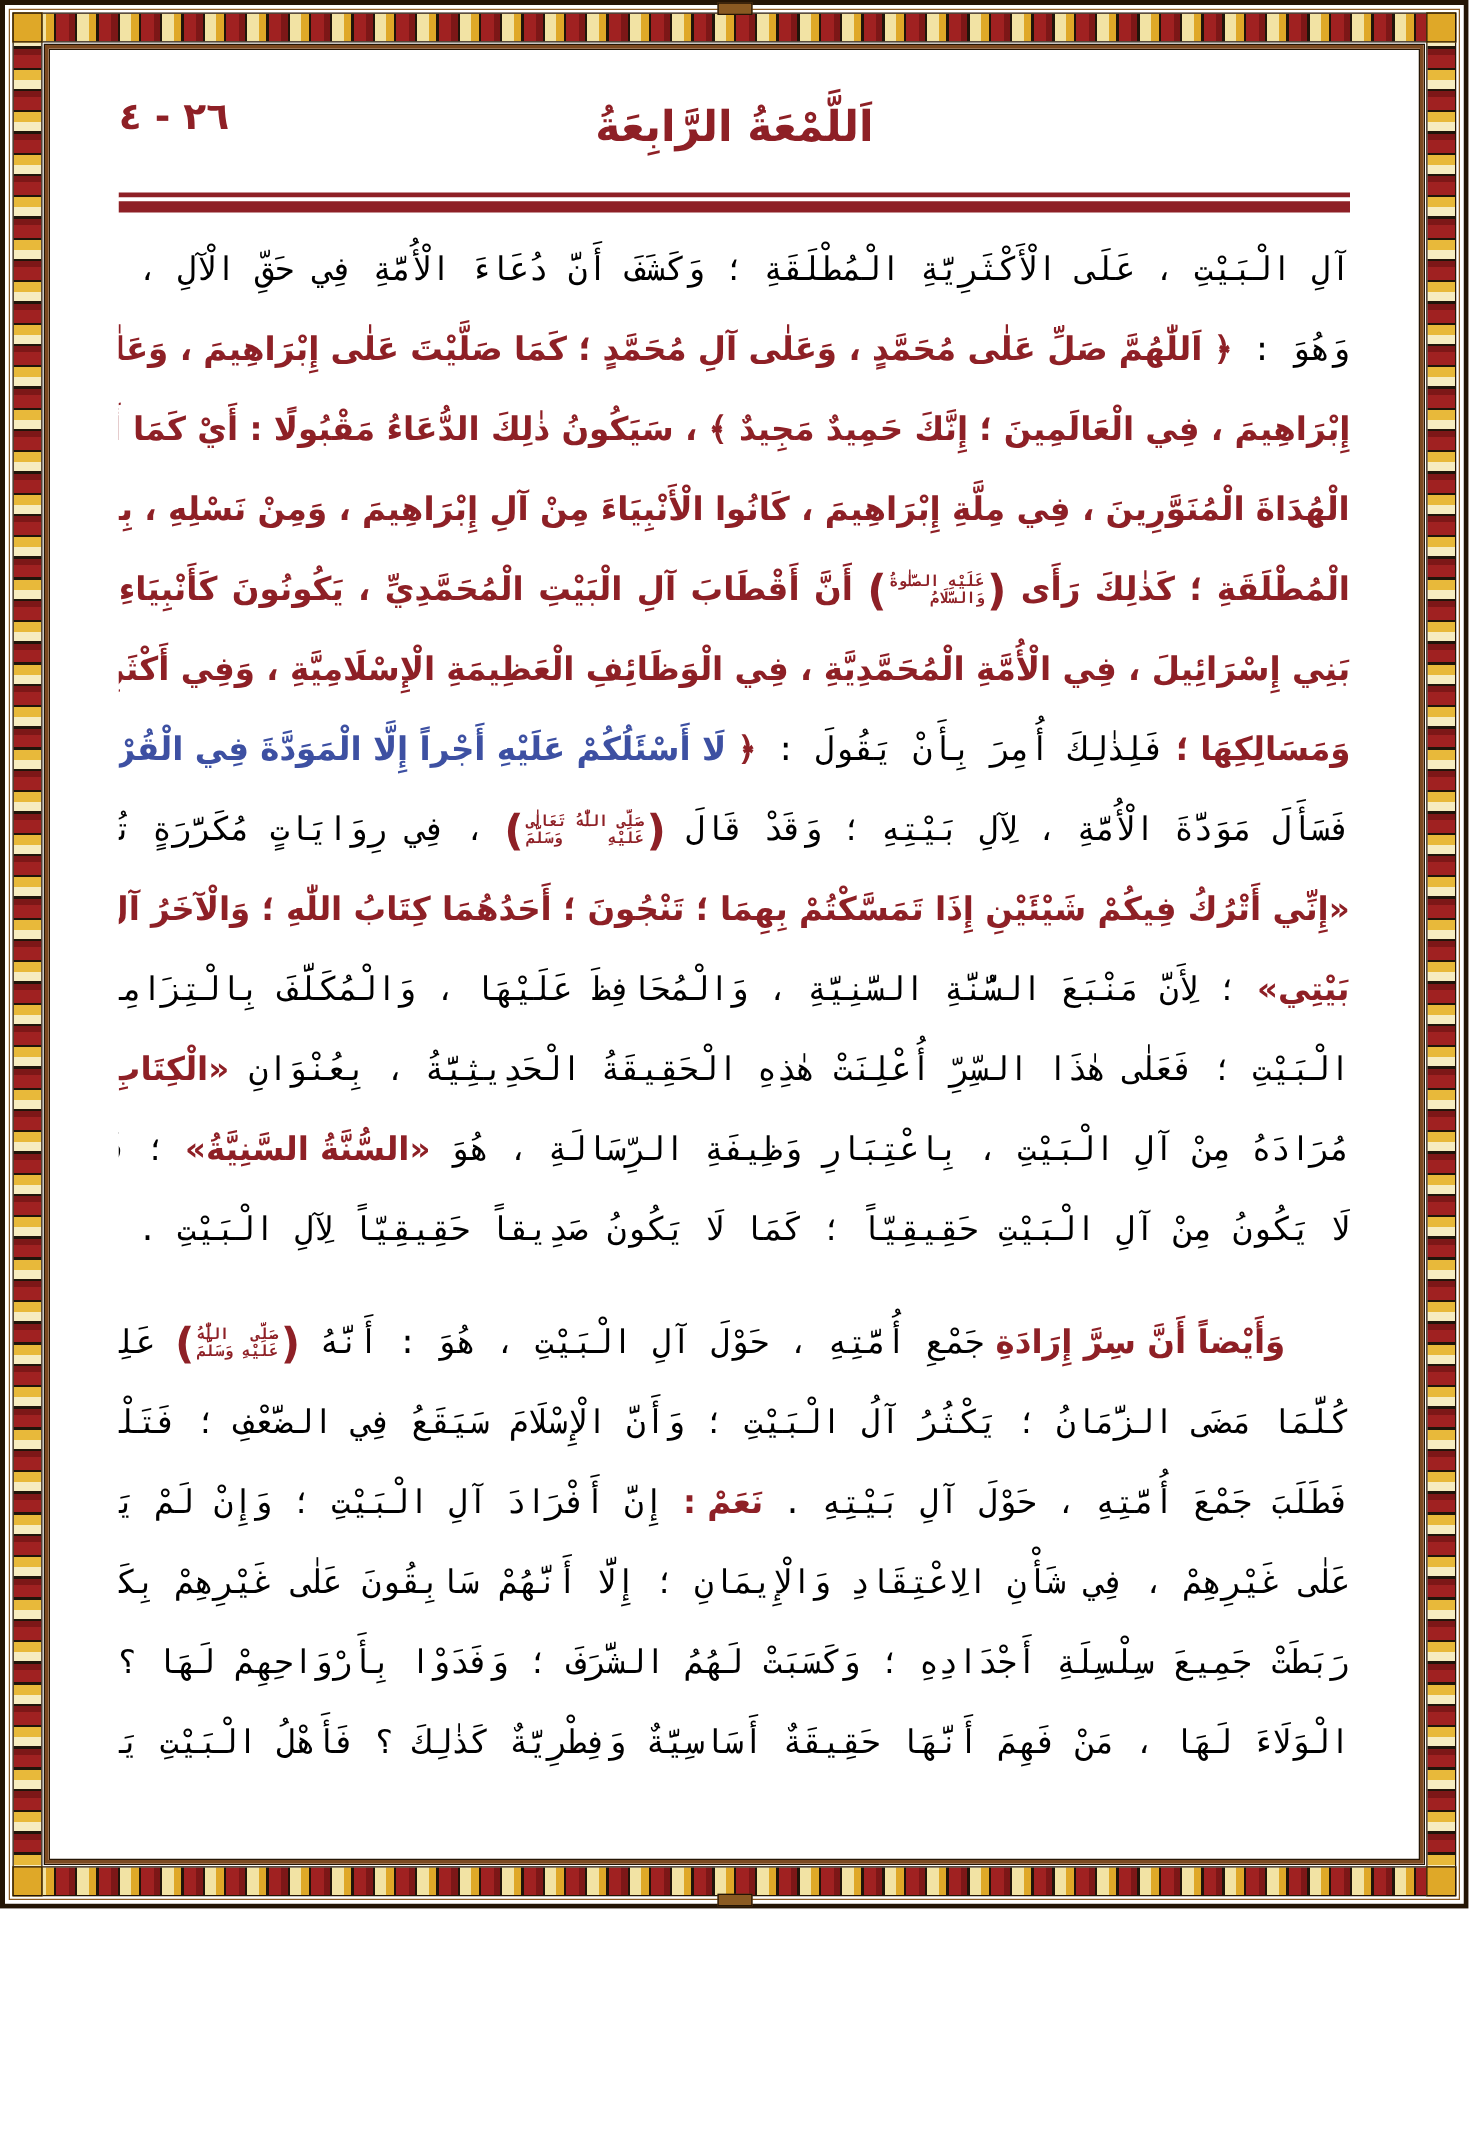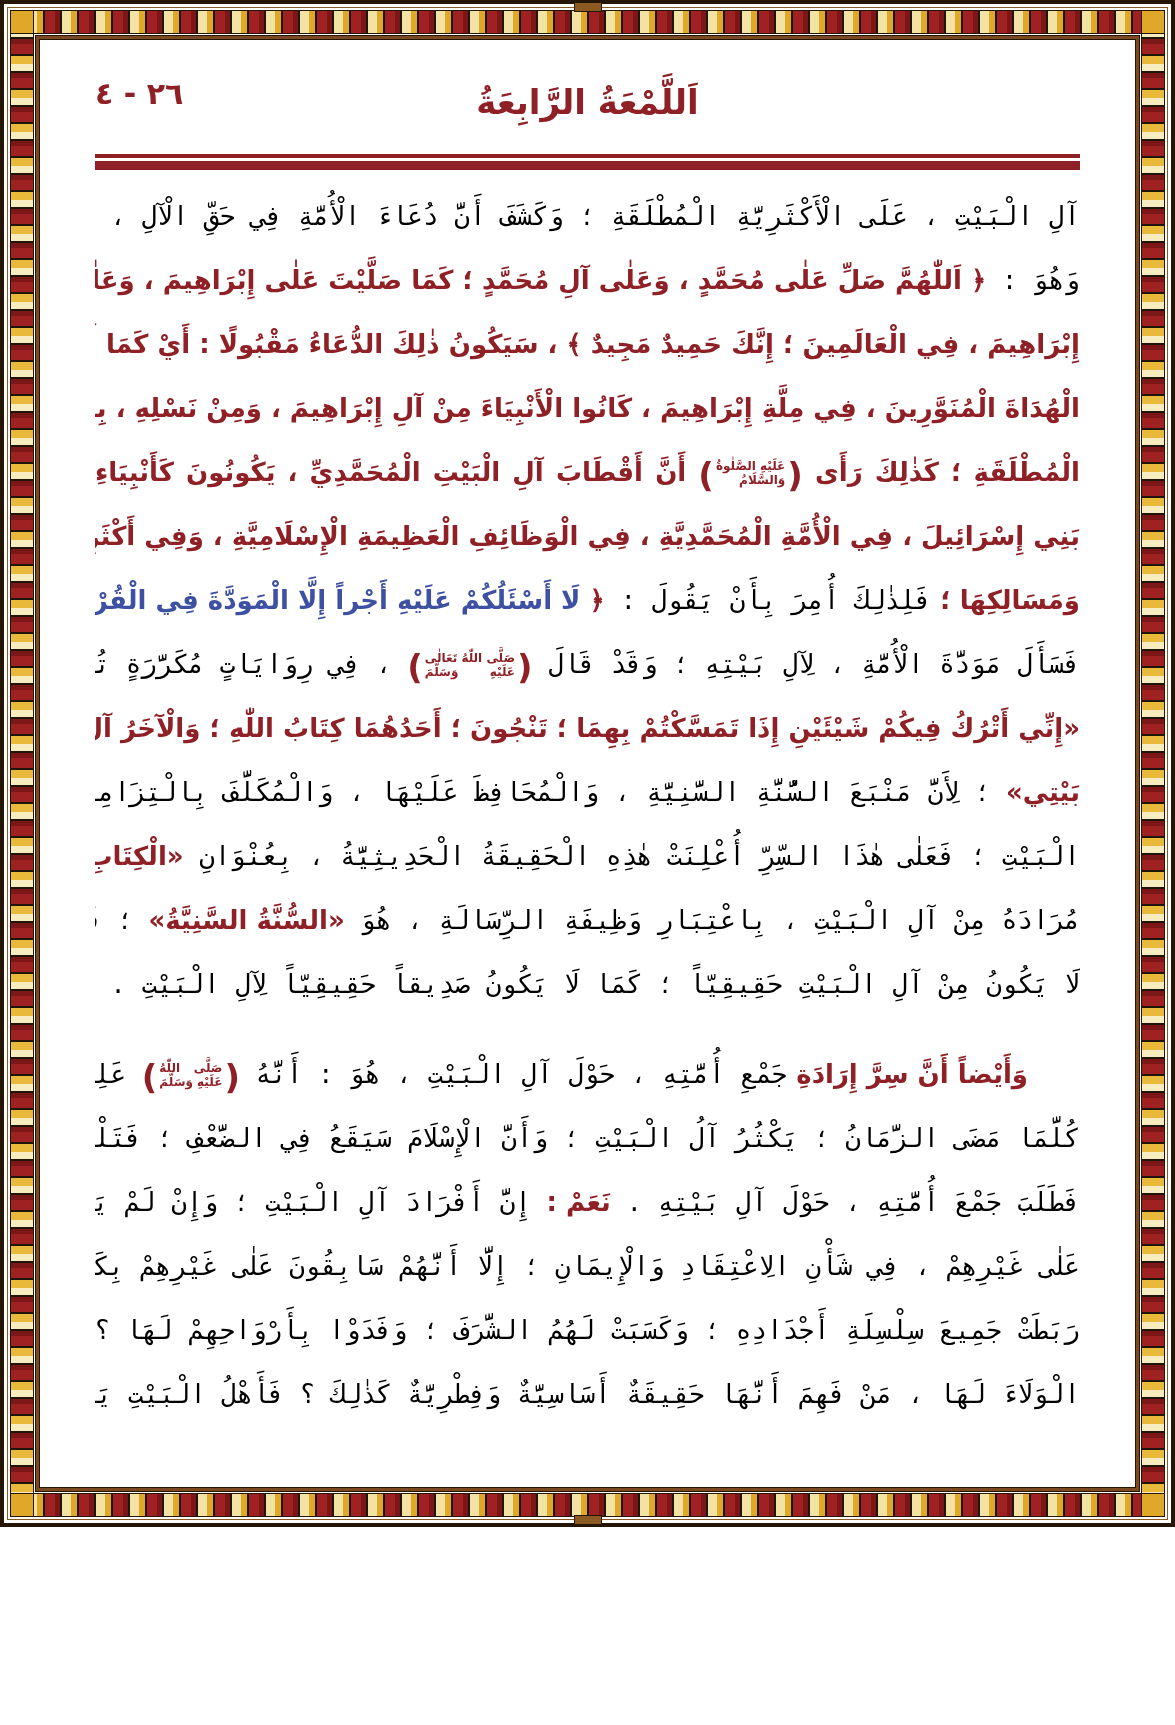--- a/index.html
+++ b/index.html
@@ -72,21 +72,21 @@
   .seal{
     display:inline-block;vertical-align:middle;
     color:#8e2026;white-space:nowrap;
   }
   .seal-paren{font-size:34px;font-weight:bold;vertical-align:middle;}
   .seal-stack{
     display:inline-block;vertical-align:middle;
     font-size:12px;line-height:1.15;font-weight:bold;
     text-align:center;margin:0 2px;
   }
-  .seal-row{display:block;}
+  .seal-row{display:block;font-family:Liberation Mono, monospace;}
 </style>
 </head>
 <body>
 
 <div class="page">
 
   <div class="frame-outer"></div>
   <div class="frame-gap"></div>
   <div class="band band-top"></div>
   <div class="band band-bottom"></div>

